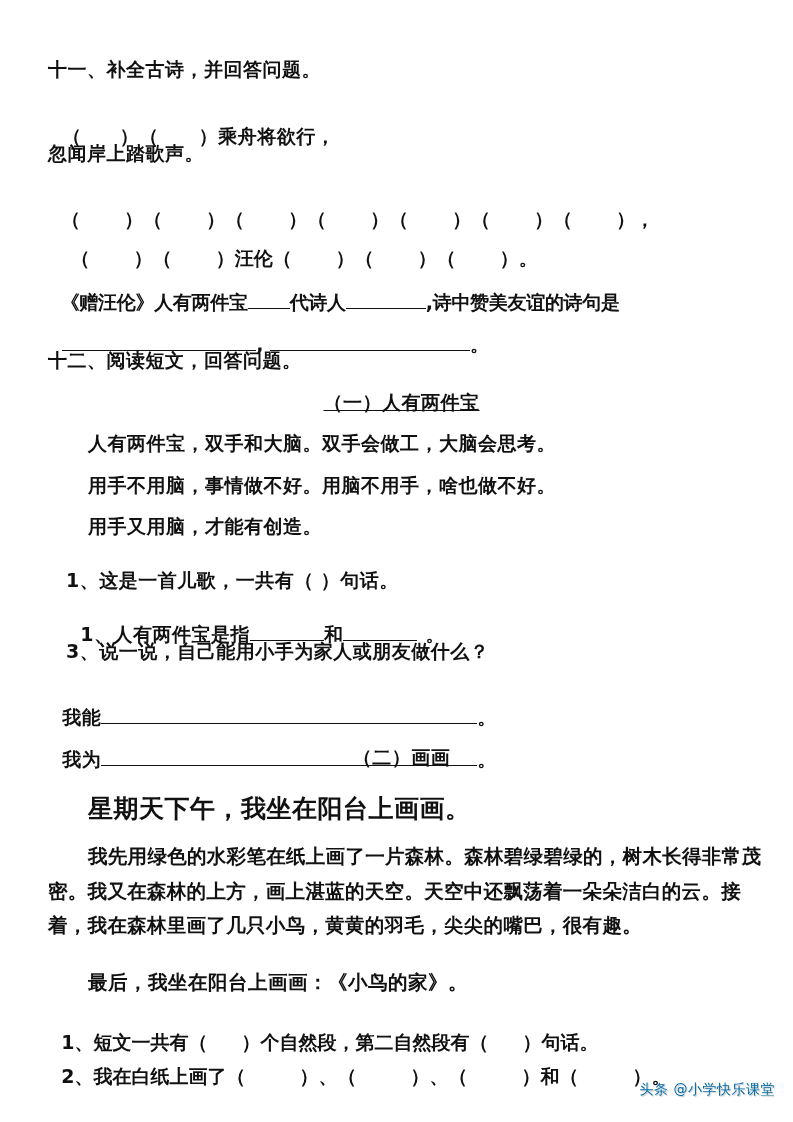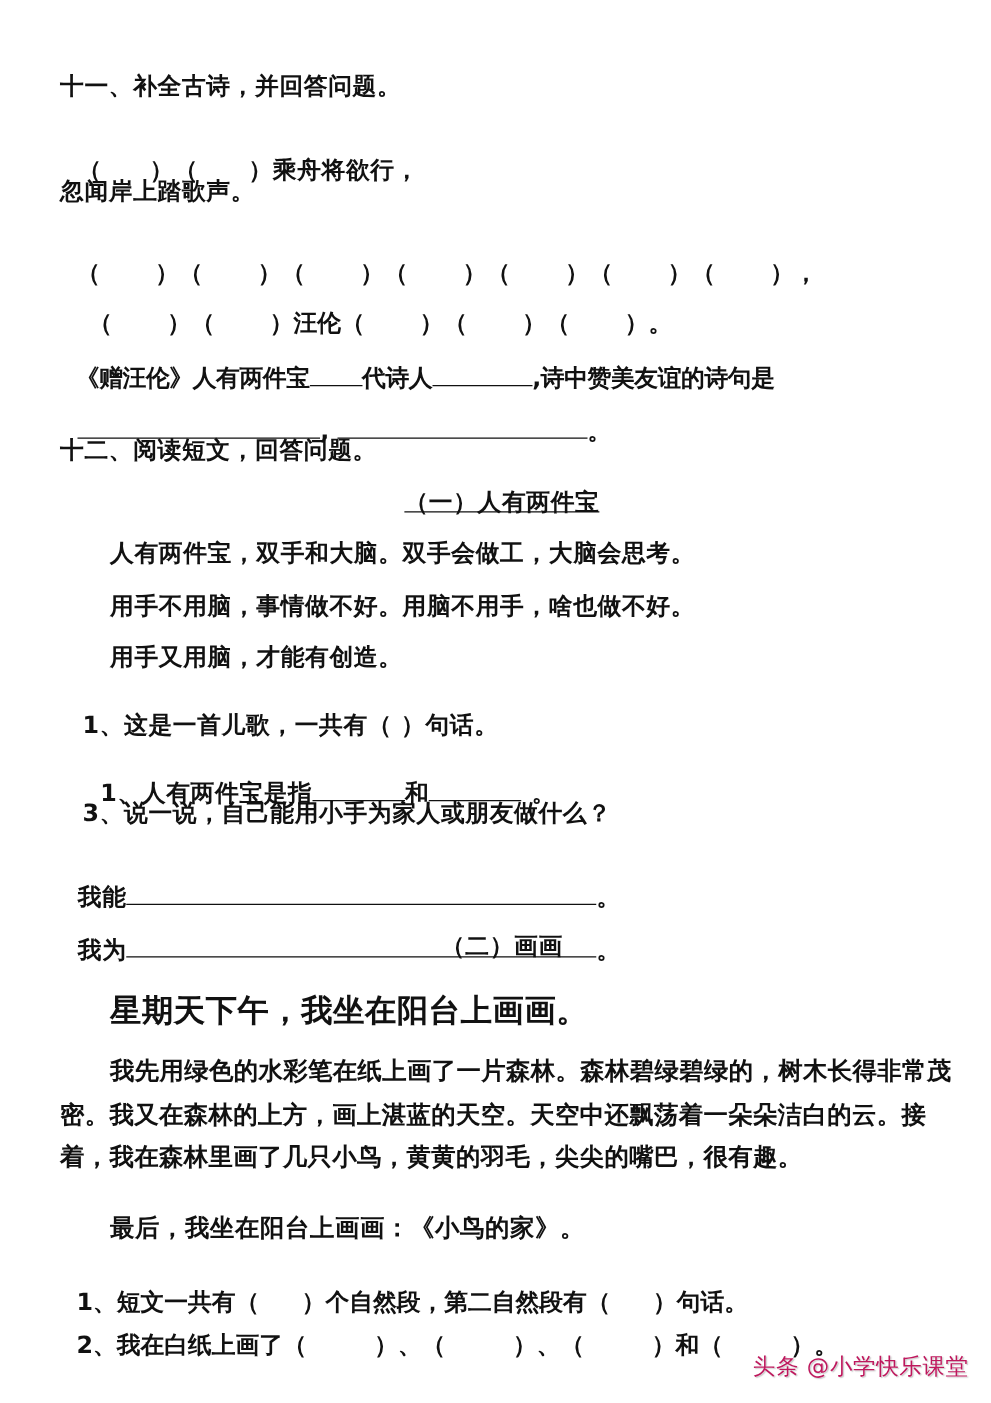--- a/index.html
+++ b/index.html
@@ -7,21 +7,21 @@
       font-family: "DejaVu Sans", "Liberation Sans", sans-serif; color: #111; }
     .line { position: absolute; left: 48px; white-space: pre; font-weight: bold;
       font-size: 19px; line-height: 24px; letter-spacing: 0.5px; }
     .center { left: 0; width: 793px; text-align: center; padding-left: 10px; box-sizing: border-box; }
     .indent { left: 88px; }
     .q { left: 66px; }
     .para { left: 48px; width: 725px; white-space: normal; font-size: 19.5px; line-height: 34.5px; letter-spacing: 0.3px; }
     .para .first { padding-left: 40px; }
     .blank { display: inline-block; border-bottom: 1.5px solid #111; height: 18px; vertical-align: baseline; }
     .gap { display: inline-block; }
-    .watermark { position: absolute; right: 18px; top: 1081px; font-size: 18px; color: #be185d;
+    .watermark { position: absolute; right: 18px; top: 1081px; font-size: 14px; color: #0369a1;
       font-weight: normal; text-shadow: 0 0 1px #fff, 1px 1px 1px rgba(0,0,0,0.25); letter-spacing: 0.5px; }
   </style>
 </head>
 <body>
 
 <div class="line" style="top:58px;font-family:Liberation Serif, serif;">十一、补全古诗，并回答问题。</div>
 
 <div class="line" style="top:100px;">
   <span><span>（</span><span class="gap" style="width:38px"></span><span>）</span></span><span><span>（</span><span class="gap" style="width:40px"></span><span>）</span></span><span>乘舟将欲行，</span>
 </div>

